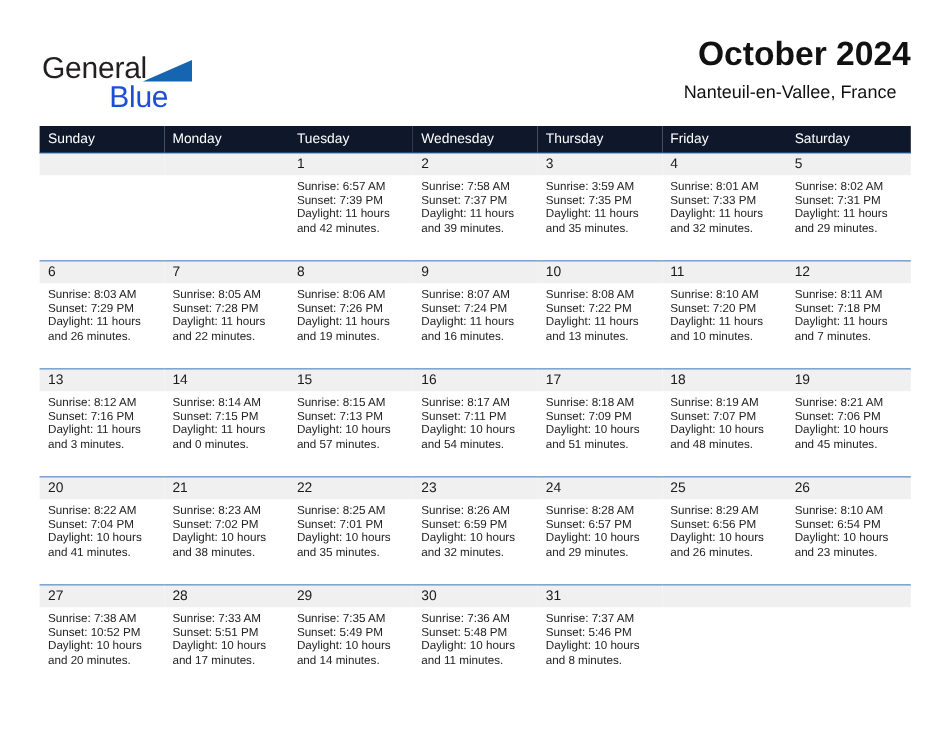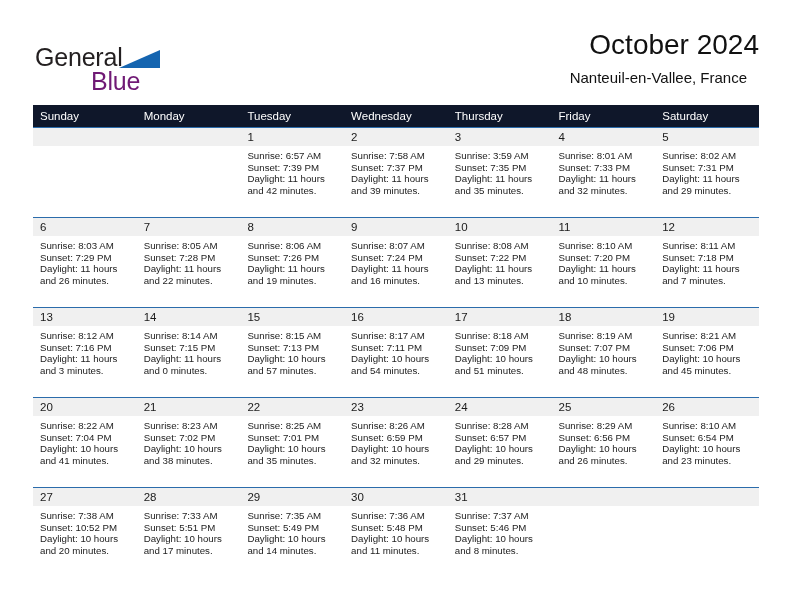--- a/index.html
+++ b/index.html
@@ -58,37 +58,37 @@
     border-style: solid;
     border-width: 0 0 18px 41px;
     border-color: transparent transparent #1565b0 transparent;
   }
   .brand-line2 {
     position: absolute;
     left: 58px;
     top: 24px;
     font-size: 25px;
     line-height: 26px;
-    color: #701a75;
+    color: #1d4ed8;
     letter-spacing: -0.2px;
     white-space: nowrap;
   }
 
   .title-block {
     position: absolute;
     right: 0px;
     top: 0px;
     text-align: right;
     width: 460px;
   }
   .cal-title {
     font-size: 28px;
     line-height: 34px;
     color: #111111;
-    font-weight: normal;
+    font-weight: bold;
     margin: 0;
     white-space: nowrap;
   }
   .cal-subtitle {
     font-size: 15px;
     line-height: 22px;
     color: #111111;
     margin: 12px;
     margin-top: 5px;
     white-space: nowrap;

